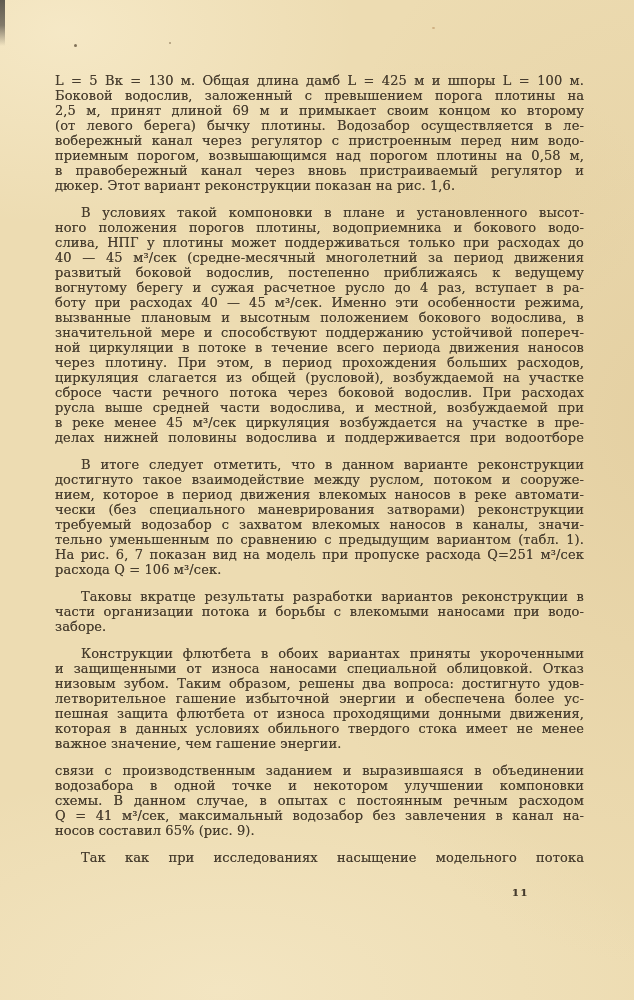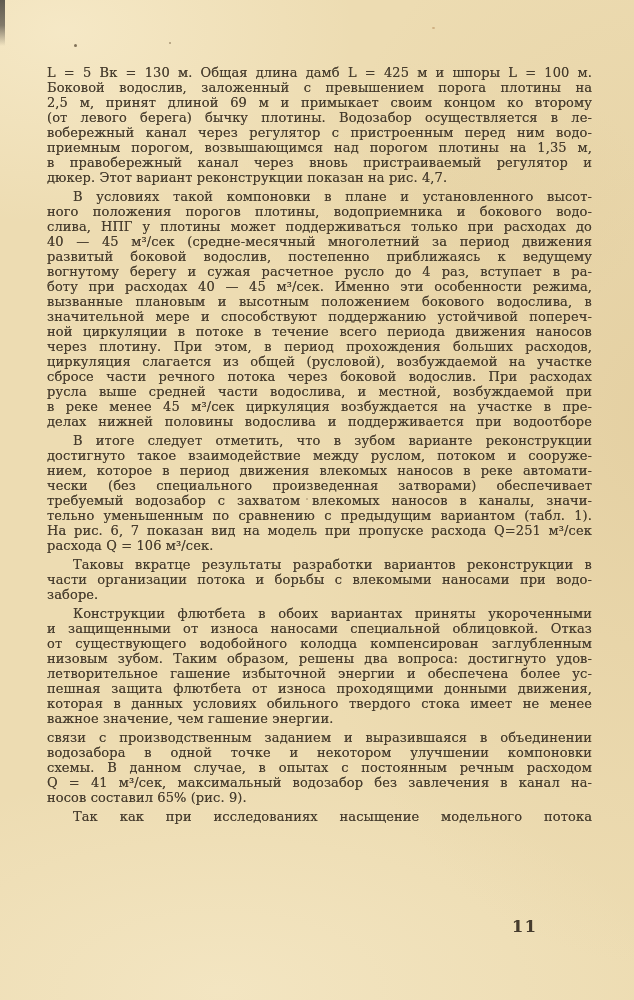--- a/index.html
+++ b/index.html
@@ -32,40 +32,39 @@
     position: absolute;
     left: 43px;
     top: 61px;
     width: 553px;
     color: var(--ink);
     font-size: 13px;
     line-height: 15px;
     letter-spacing: 0.1px;
     text-shadow: 0 0 0.45px rgba(62,50,34,0.65);
   }
-  .paragraph { margin: 4px; }
+  .paragraph { margin: 12px; }
   .line {
     height: 15px;
     overflow: hidden;
     text-align: justify;
     text-align-last: justify;
     white-space: nowrap;
   }
   .line.flush-left { text-align-last: left; white-space: normal; }
   .line.indent { text-indent: 26px; }
   .page-number {
     position: absolute;
     left: 512px;
     top: 887px;
     color: var(--ink);
-    font-size: 16px;
+    font-size: 10px;
     font-weight: bold;
     letter-spacing: 1.5px;
     text-shadow: 0 0 0.45px rgba(62,50,34,0.6);
-    margin-top: 30px;
   }
   .edge-mark {
     position: absolute;
     left: 0;
     top: 0;
     width: 5px;
     height: 46px;
     background: linear-gradient(180deg, #45423c 0%, #6e675a 55%, rgba(110,103,90,0) 100%);
     opacity: 0.85;
   }
@@ -88,61 +87,60 @@
   <div class="speck s3"></div>
   <div class="speck s4"></div>
 
   <div class="text-block">
       <div class="paragraph">
         <div class="line">L = 5 Bк = 130 м. Общая длина дамб L = 425 м и шпоры L = 100 м.</div>
         <div class="line">Боковой водослив, заложенный с превышением порога плотины на</div>
         <div class="line">2,5 м, принят длиной 69 м и примыкает своим концом ко второму</div>
         <div class="line">(от левого берега) бычку плотины. Водозабор осуществляется в ле-</div>
         <div class="line">вобережный канал через регулятор с пристроенным перед ним водо-</div>
-        <div class="line">приемным порогом, возвышающимся над порогом плотины на 1,35 м,</div>
+        <div class="line">приемным порогом, возвышающимся над порогом плотины на 0,58 м,</div>
         <div class="line">в правобережный канал через вновь пристраиваемый регулятор и</div>
-        <div class="line flush-left">дюкер. Этот вариант реконструкции показан на рис. 4,7.</div>
+        <div class="line flush-left">дюкер. Этот вариант реконструкции показан на рис. 1,6.</div>
       </div>
       <div class="paragraph">
         <div class="line indent">В условиях такой компоновки в плане и установленного высот-</div>
         <div class="line">ного положения порогов плотины, водоприемника и бокового водо-</div>
         <div class="line">слива, НПГ у плотины может поддерживаться только при расходах до</div>
         <div class="line">40 — 45 м³/сек (средне-месячный многолетний за период движения</div>
         <div class="line">развитый боковой водослив, постепенно приближаясь к ведущему</div>
         <div class="line">вогнутому берегу и сужая расчетное русло до 4 раз, вступает в ра-</div>
         <div class="line">боту при расходах 40 — 45 м³/сек. Именно эти особенности режима,</div>
         <div class="line">вызванные плановым и высотным положением бокового водослива, в</div>
         <div class="line">значительной мере и способствуют поддержанию устойчивой попереч-</div>
         <div class="line">ной циркуляции в потоке в течение всего периода движения наносов</div>
         <div class="line">через плотину. При этом, в период прохождения больших расходов,</div>
         <div class="line">циркуляция слагается из общей (русловой), возбуждаемой на участке</div>
         <div class="line">сбросе части речного потока через боковой водослив. При расходах</div>
         <div class="line">русла выше средней части водослива, и местной, возбуждаемой при</div>
         <div class="line">в реке менее 45 м³/сек циркуляция возбуждается на участке в пре-</div>
         <div class="line">делах нижней половины водослива и поддерживается при водоотборе</div>
       </div>
       <div class="paragraph">
-        <div class="line indent">В итоге следует отметить, что в зубом варианте реконструкции</div>
+        <div class="line indent">В итоге следует отметить, что в данном варианте реконструкции</div>
         <div class="line">достигнуто такое взаимодействие между руслом, потоком и сооруже-</div>
         <div class="line">нием, которое в период движения влекомых наносов в реке автомати-</div>
-        <div class="line">чески (без специального произведенная затворами) обеспечивает</div>
+        <div class="line">чески (без специального маневрирования затворами) реконструкции</div>
         <div class="line">требуемый водозабор с захватом влекомых наносов в каналы, значи-</div>
         <div class="line">тельно уменьшенным по сравнению с предыдущим вариантом (табл. 1).</div>
         <div class="line">На рис. 6, 7 показан вид на модель при пропуске расхода Q=251 м³/сек</div>
         <div class="line flush-left">расхода Q = 106 м³/сек.</div>
       </div>
       <div class="paragraph">
         <div class="line indent">Таковы вкратце результаты разработки вариантов реконструкции в</div>
         <div class="line">части организации потока и борьбы с влекомыми наносами при водо-</div>
         <div class="line flush-left">заборе.</div>
       </div>
       <div class="paragraph">
         <div class="line indent">Конструкции флютбета в обоих вариантах приняты укороченными</div>
         <div class="line">и защищенными от износа наносами специальной облицовкой. Отказ</div>
-        <div class="line">от существующего водобойного колодца компенсирован заглубленным</div>
         <div class="line">низовым зубом. Таким образом, решены два вопроса: достигнуто удов-</div>
         <div class="line">летворительное гашение избыточной энергии и обеспечена более ус-</div>
         <div class="line">пешная защита флютбета от износа проходящими донными движения,</div>
         <div class="line">которая в данных условиях обильного твердого стока имеет не менее</div>
         <div class="line flush-left">важное значение, чем гашение энергии.</div>
       </div>
       <div class="paragraph">
         <div class="line">связи с производственным заданием и выразившаяся в объединении</div>
         <div class="line">водозабора в одной точке и некотором улучшении компоновки</div>
         <div class="line">схемы. В данном случае, в опытах с постоянным речным расходом</div>

